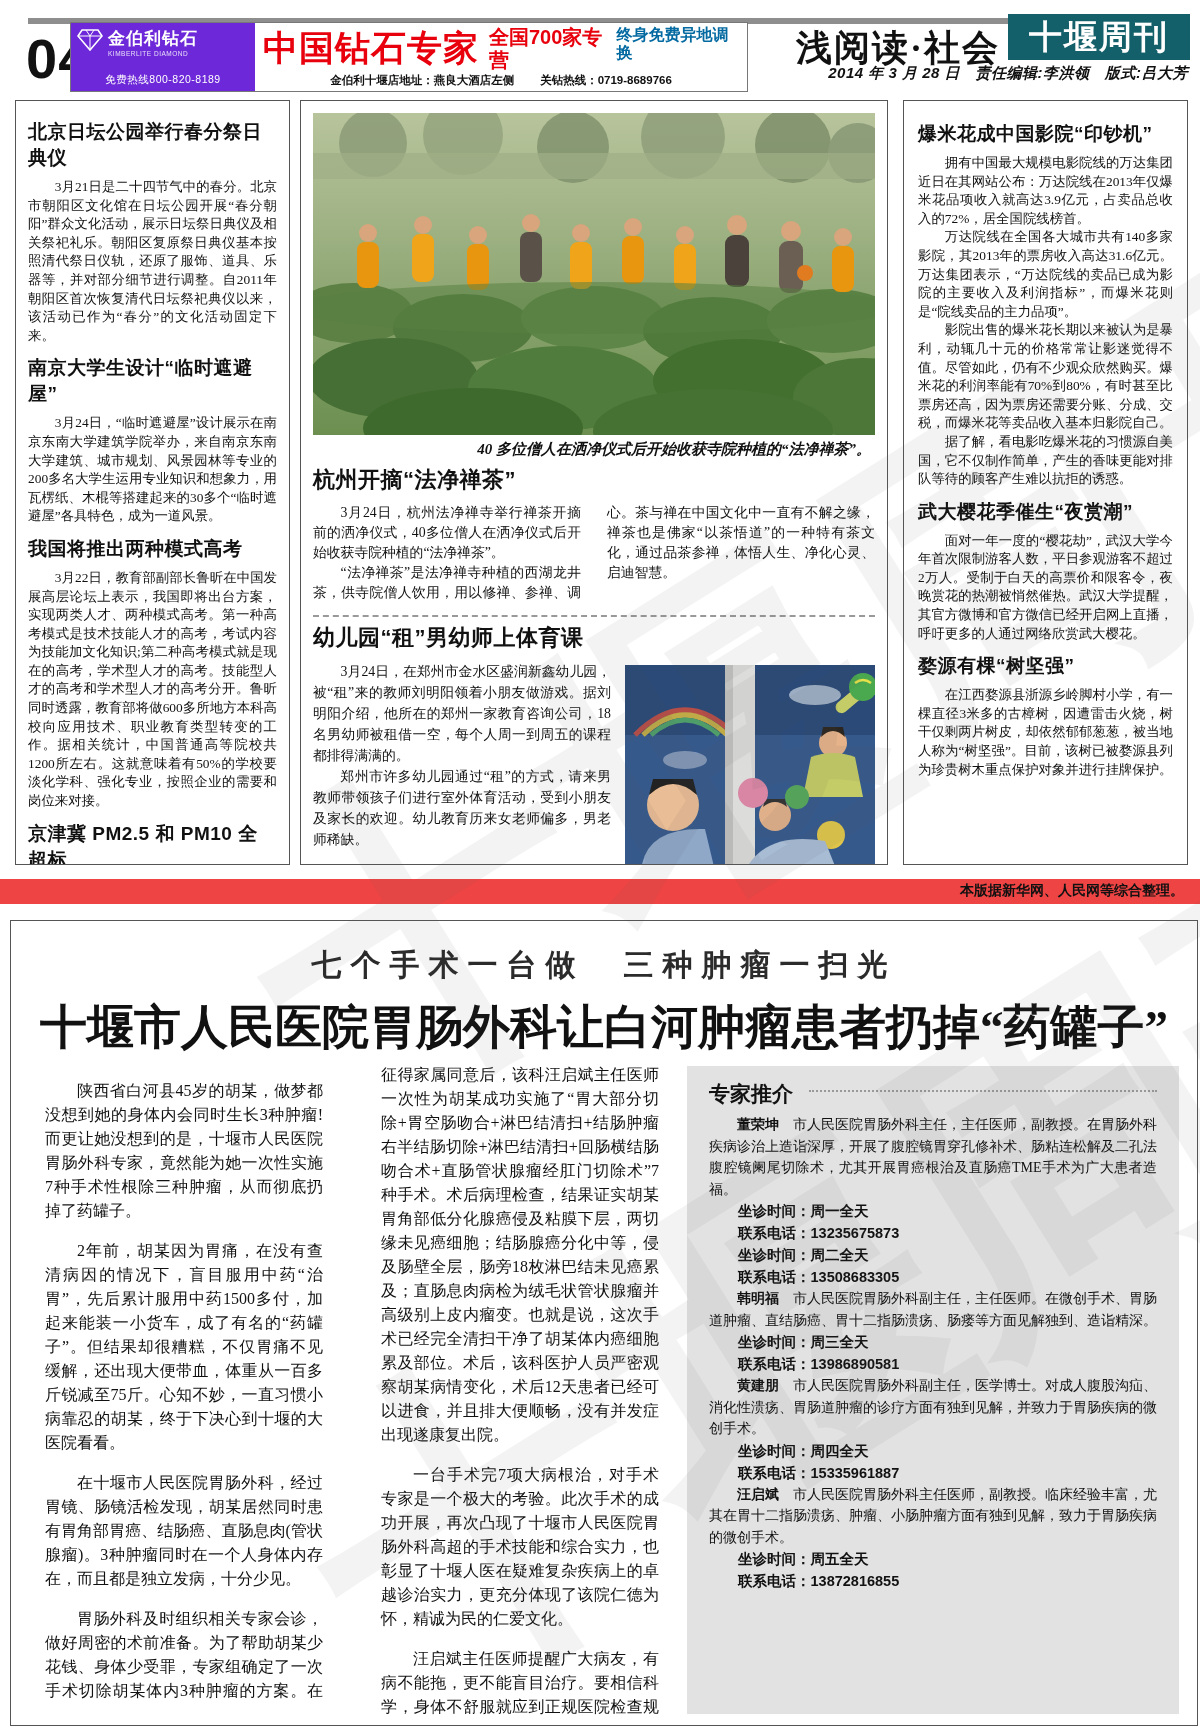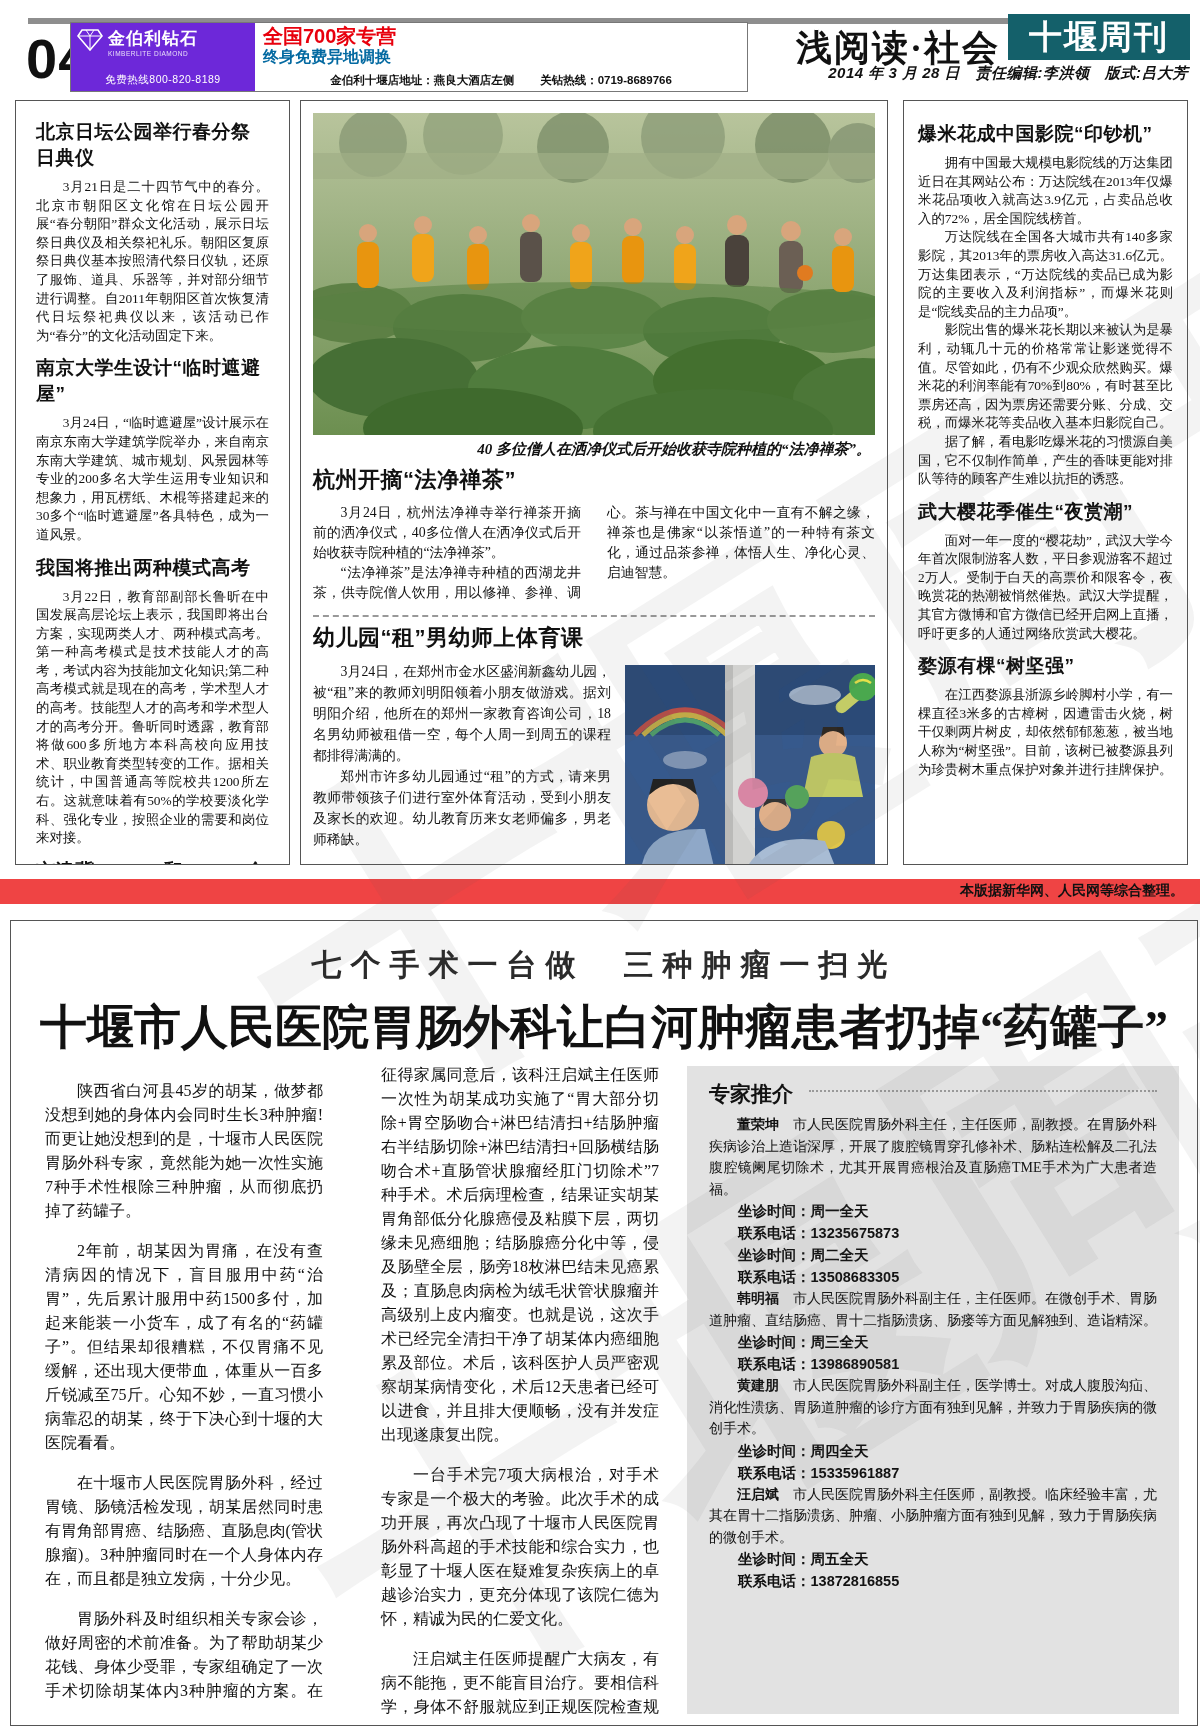--- a/index.html
+++ b/index.html
@@ -14,38 +14,38 @@
   .ad{position:absolute;left:70px;top:22px;width:676px;height:68px;border:1px solid #777;display:flex;background:#fff;}
   .ad-blue{width:172px;background:#6d28d9;color:#fff;display:flex;flex-direction:column;justify-content:space-between;padding:4px 6px;}
   .ad-blue-top{display:flex;align-items:center;gap:5px;}
   .ad-brand-cn{font-size:17px;font-weight:700;letter-spacing:1px;white-space:nowrap;}
   .ad-brand-en{font-size:6.5px;letter-spacing:.5px;opacity:.85;}
   .ad-hotline{font-size:10.5px;text-align:center;letter-spacing:.5px;}
   .ad-white{flex:1;display:flex;flex-direction:column;justify-content:space-between;padding:2px 8px 3px;}
   .ad-row1{display:flex;align-items:center;gap:10px;}
   .ad-main{color:#e8000d;font-size:35px;font-weight:900;letter-spacing:1px;white-space:nowrap;
            font-family:"Liberation Sans","DejaVu Sans",sans-serif;}
-  .ad-subcol{display:flex;flex-direction:column;line-height:1.15;}
+  .ad-subcol{display:flex;flex-direction:row;line-height:1.15;}
   .ad-sub1{color:#e8000d;font-size:20px;font-weight:900;}
   .ad-sub2{color:#0369a1;font-size:16px;font-weight:900;}
   .ad-row2{display:flex;gap:26px;font-size:11.5px;font-weight:700;justify-content:center;}
   .section-title{position:absolute;right:200px;top:24px;font-size:36px;font-weight:900;letter-spacing:2px;}
   .masthead{position:absolute;right:10px;top:14px;width:182px;height:46px;background:#14606a;color:#fff;
             font-size:33px;font-weight:900;text-align:center;line-height:46px;letter-spacing:2px;}
   .dateline{position:absolute;right:12px;top:64px;font-size:15px;font-weight:700;font-style:italic;letter-spacing:.5px;}
 
   
   .wm{position:absolute;font-size:340px;font-weight:900;color:rgba(90,90,90,0.07);white-space:nowrap;
       transform:rotate(-32deg);pointer-events:none;z-index:5;}
   .wm1{left:180px;top:430px;}
   .wm2{left:240px;top:1020px;}
 
   
   .nbox{position:absolute;border:1px solid #555;background:#fff;overflow:hidden;z-index:2;}
-  #left-box{left:15px;top:100px;width:275px;height:765px;padding:8px 20px;box-sizing:border-box;}
+  #left-box{left:15px;top:100px;width:275px;height:765px;padding:8px 12px;box-sizing:border-box;}
   #mid-box{left:300px;top:100px;width:588px;height:765px;padding:12px;box-sizing:border-box;}
   #right-box{left:903px;top:100px;width:285px;height:765px;padding:10px 14px;box-sizing:border-box;}
   .art-title{font-family:"Liberation Sans","DejaVu Sans",sans-serif;font-weight:800;font-size:19px;
              margin:10px 0 7px;letter-spacing:.5px;}
   .art-body{font-size:13.4px;line-height:18.6px;text-align:justify;}
   .art-body p{margin:0;text-indent:2em;}
   .photo{display:block;}
   .caption{font-size:15px;font-weight:700;font-style:italic;text-align:right;padding:5px 4px 2px;}
   .two-col{column-count:2;column-gap:26px;font-size:13.8px;line-height:20px;text-align:justify;}
   .two-col p{margin:0;text-indent:2em;}
@@ -100,20 +100,21 @@
         </span>
         <span class="ad-brand-col">
           <div class="ad-brand-cn sans">金伯利钻石</div>
           <div class="ad-brand-en sans">KIMBERLITE DIAMOND</div>
         </span>
       </div>
       <div class="ad-hotline sans">免费热线800-820-8189</div>
     </div>
     <div class="ad-white">
       <div class="ad-row1">
+        <span class="ad-main">中国钻石专家</span>
         <span class="ad-subcol sans">
           <span class="ad-sub1">全国700家专营</span>
           <span class="ad-sub2">终身免费异地调换</span>
         </span>
       </div>
       <div class="ad-row2 sans">
         <span>金伯利十堰店地址：燕良大酒店左侧</span>
         <span>关钻热线：0719-8689766</span>
       </div>
     </div>

